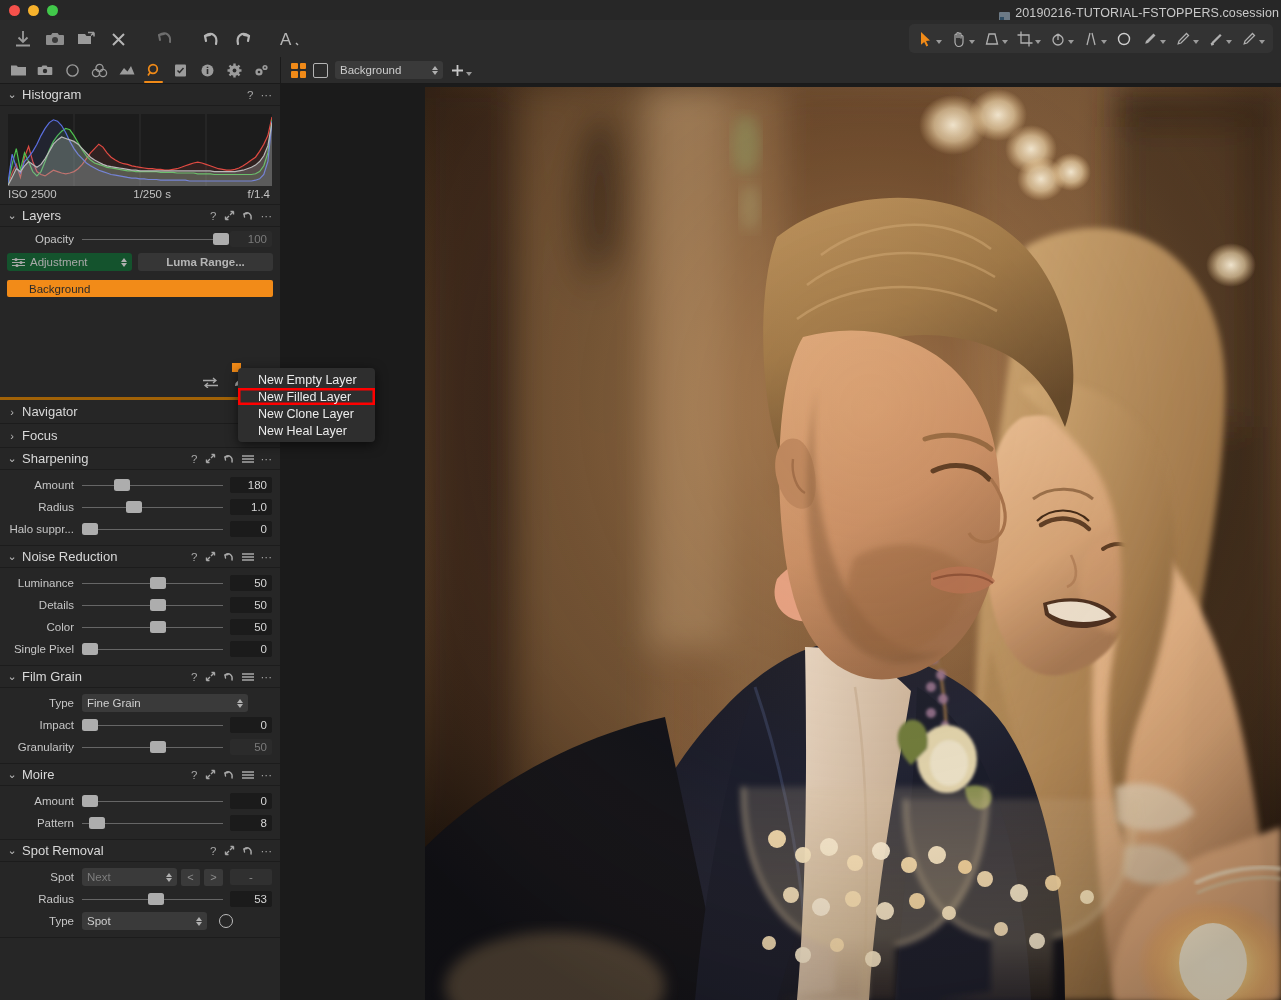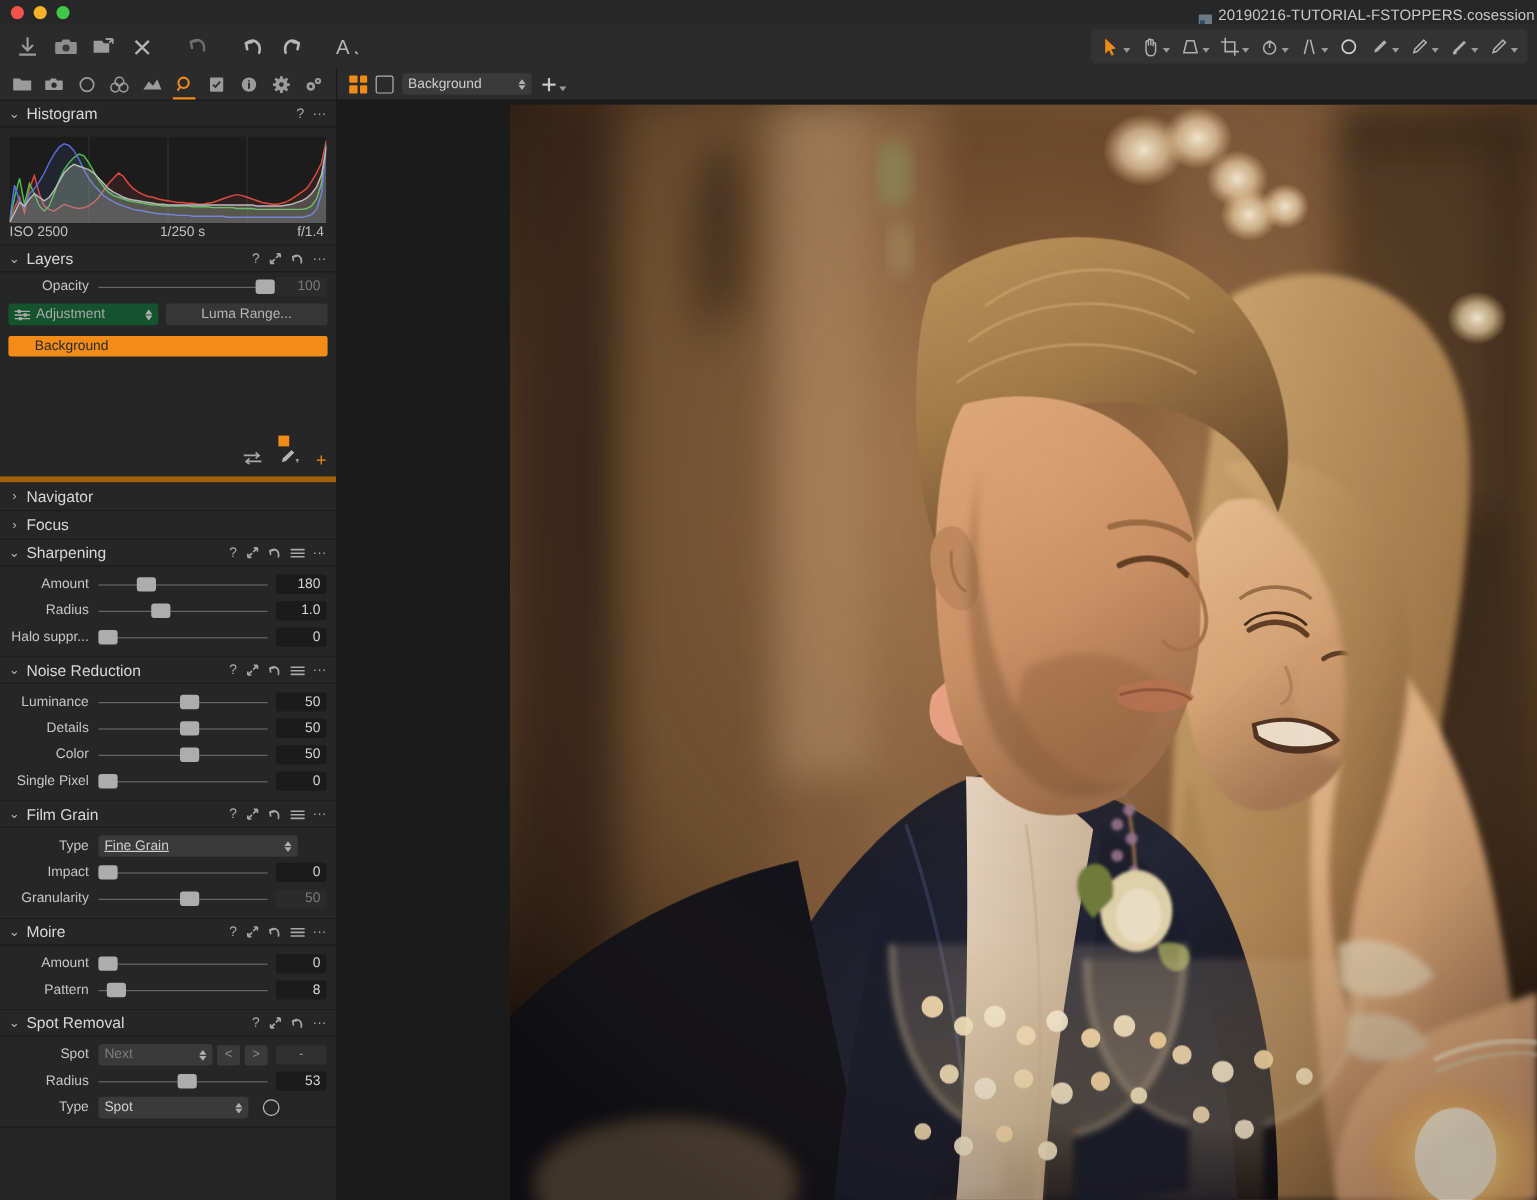--- a/index.html
+++ b/index.html
@@ -521,21 +521,21 @@
           <svg width="12" height="11" viewBox="0 0 12 11">
               <g fill="none" stroke="#a8a8a8" stroke-width="1.4" stroke-linecap="round">
                 <path d="M2 4c4-3 8 0 7 5"></path>
                 <path d="M2 4l.5 3M2 4l3-.5"></path>
               </g>
             </svg>
         </span>
         <span>···</span>
       </span>
     </div>
-    <div style="border-bottom:5px solid #a16207;">
+    <div style="border-bottom:3px solid #a16207;">
       <div class="row opacity-row">
         <span class="rlabel">Opacity</span>
         <span class="slider">
           <span class="track"></span>
           <span class="knob" style="left:93%"></span>
         </span>
         <span class="valbox dim">100</span>
       </div>
       <div class="layers-ctrls">
         <div class="combo" style="width:125px;">
@@ -546,21 +546,21 @@
               <circle cx="4" cy="2.5" r="1.6" fill="#a9a9a9"></circle>
               <circle cx="9" cy="5.5" r="1.6" fill="#a9a9a9"></circle>
               <circle cx="5" cy="8.5" r="1.6" fill="#a9a9a9"></circle>
             </svg>
           <span class="lbl">Adjustment</span>
           <span class="stepper">
               <i class="up"></i>
               <i class="dn"></i>
             </span>
         </div>
-        <div class="btn-lite" style="flex:1;">
+        <div class="btn-lite" style="flex:1;font-weight:bold;">
           <span>Luma Range...</span>
         </div>
       </div>
       <div class="layer-item">
         <span>Background</span>
       </div>
       <div class="layers-space"></div>
       <div class="layers-footer">
         <span>
           <svg width="15" height="11" viewBox="0 0 15 11">
@@ -743,21 +743,21 @@
                 <path d="M0 2h12M0 5h12M0 8h12"></path>
               </g>
             </svg>
           </span>
         <span>···</span>
       </span>
     </div>
     <div class="sec-body">
       <div class="row">
         <span class="rlabel">Type</span>
-        <span class="selectctl" style="margin-right:24px;text-decoration:underline;">
+        <span class="selectctl" style="margin-right:24px;">
           <span>Fine Grain</span>
           <span class="stepper">
               <i class="up"></i>
               <i class="dn"></i>
             </span>
         </span>
       </div>
       <div class="row">
         <span class="rlabel">Impact</span>
         <span class="slider">
@@ -1132,14 +1132,28 @@
         <ellipse cx="788" cy="876" rx="34" ry="40" fill="#fff6dd" opacity="0.95"></ellipse>
 
         <ellipse cx="130" cy="900" rx="110" ry="55" fill="#8d7454" opacity="0.55" filter="url(#blurMed)"></ellipse>
 
         <rect width="856" height="913" fill="url(#warmGlow)" opacity="0.35"></rect>
       </svg>
     </div>
   </div>
 
   <div class="ctx-anchor"></div>
+  <div class="ctxmenu">
+    <div class="ctxitem">
+      <span>New Empty Layer</span>
+    </div>
+    <div class="ctxitem highlight">
+      <span>New Filled Layer</span>
+    </div>
+    <div class="ctxitem">
+      <span>New Clone Layer</span>
+    </div>
+    <div class="ctxitem">
+      <span>New Heal Layer</span>
+    </div>
+  </div>
 
 </div>
 
 </body></html>

